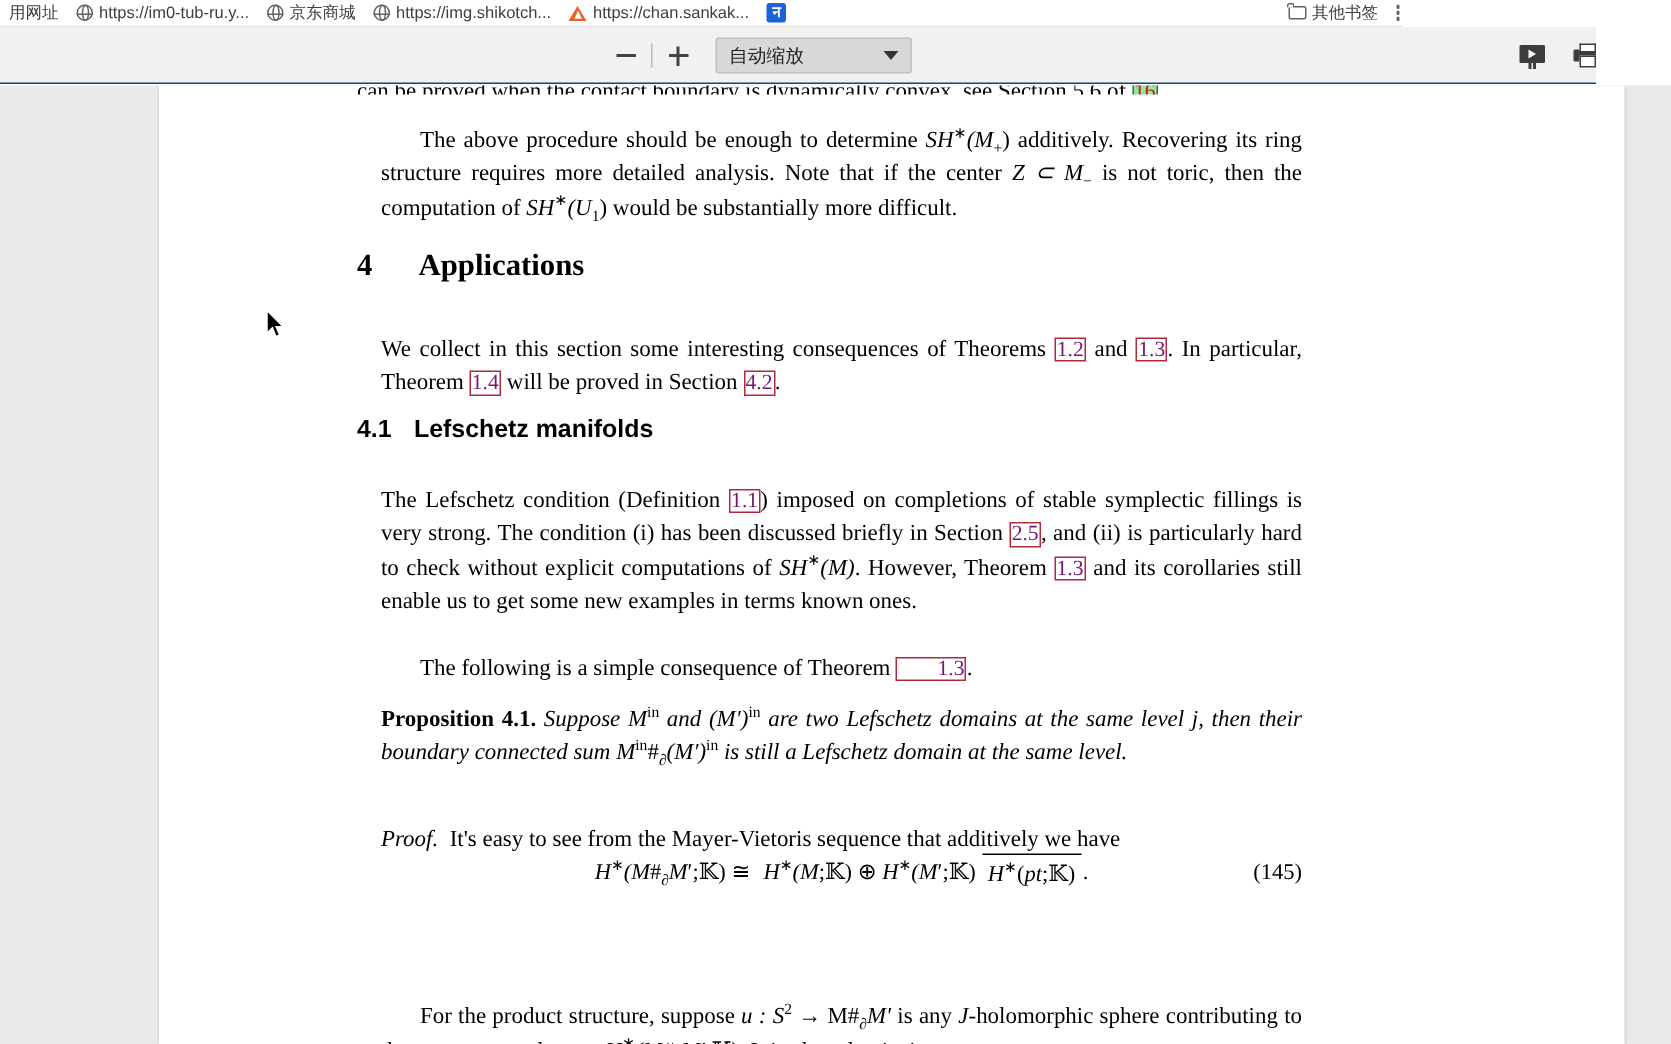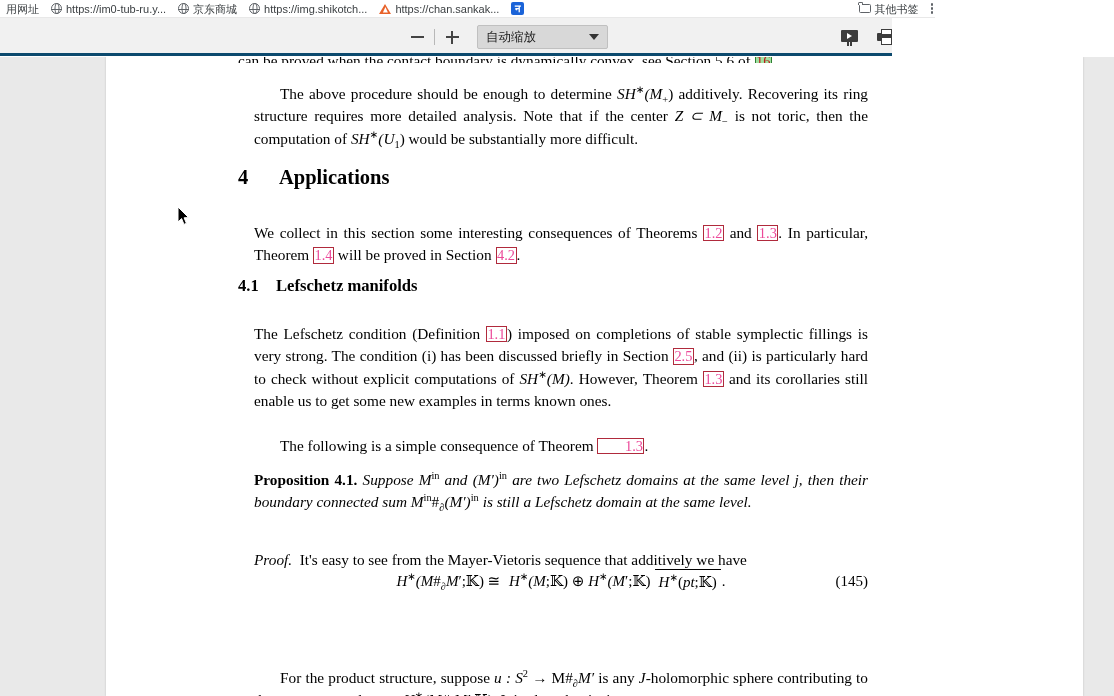--- a/index.html
+++ b/index.html
@@ -122,23 +122,23 @@
   }
 
   
   .dots3 { display: flex; flex-direction: column; gap: 1.6px; align-items: center; }
   .dots3 i { width: 2.4px; height: 2.4px; border-radius: 50%; background: #5f6368; display:block; }
 
   
   #pdf-toolbar {
     position: absolute;
     left: 0; top: 18px;
-    width: 892px; height: 38px;
+    width: 1064px; height: 38px;
     background: #f1f1f1;
-    border-bottom: 3px solid #0c4a6e;
+    border-bottom: 1px solid #0c4a6e;
     box-sizing: border-box;
     display: flex;
     align-items: center;
     overflow: hidden;
   }
   #zoom-cluster {
     position: absolute;
     left: 402px; top: 0;
     height: 38px;
     display: flex;
@@ -310,31 +310,31 @@
     white-space: nowrap;
   }
 
   h1.sec {
     font-family: "Liberation Serif", serif;
     font-size: 20.5px;
     font-weight: bold;
     margin: 0;
   }
   h2.subsec {
-    font-family: Liberation Serif, serif;
+    font-family: Liberation Sans, sans-serif;
     font-size: 16.6px;
     font-weight: bold;
     margin: 0;
   }
   .sec-num { display: inline-block; min-width: 41px; }
   .subsec-num { display: inline-block; min-width: 38px; }
 
   
   .lnk {
-    color: #ec4899;
+    color: #701a75;
     border: 1px solid #b02a3c;
     padding: 0 0.5px;
     line-height: 1;
     display: inline-block;
     text-decoration: none;
     cursor: pointer;
     font-size: 14.4px;
   }
   .lnk-green {
     color: #b91c1c;

